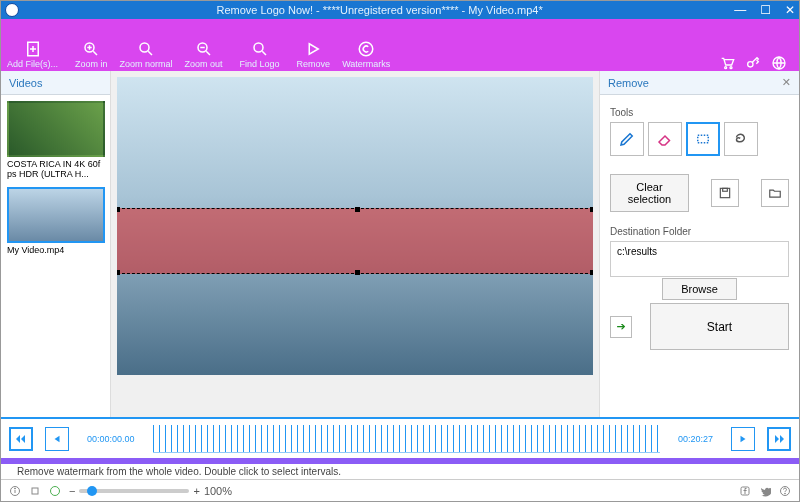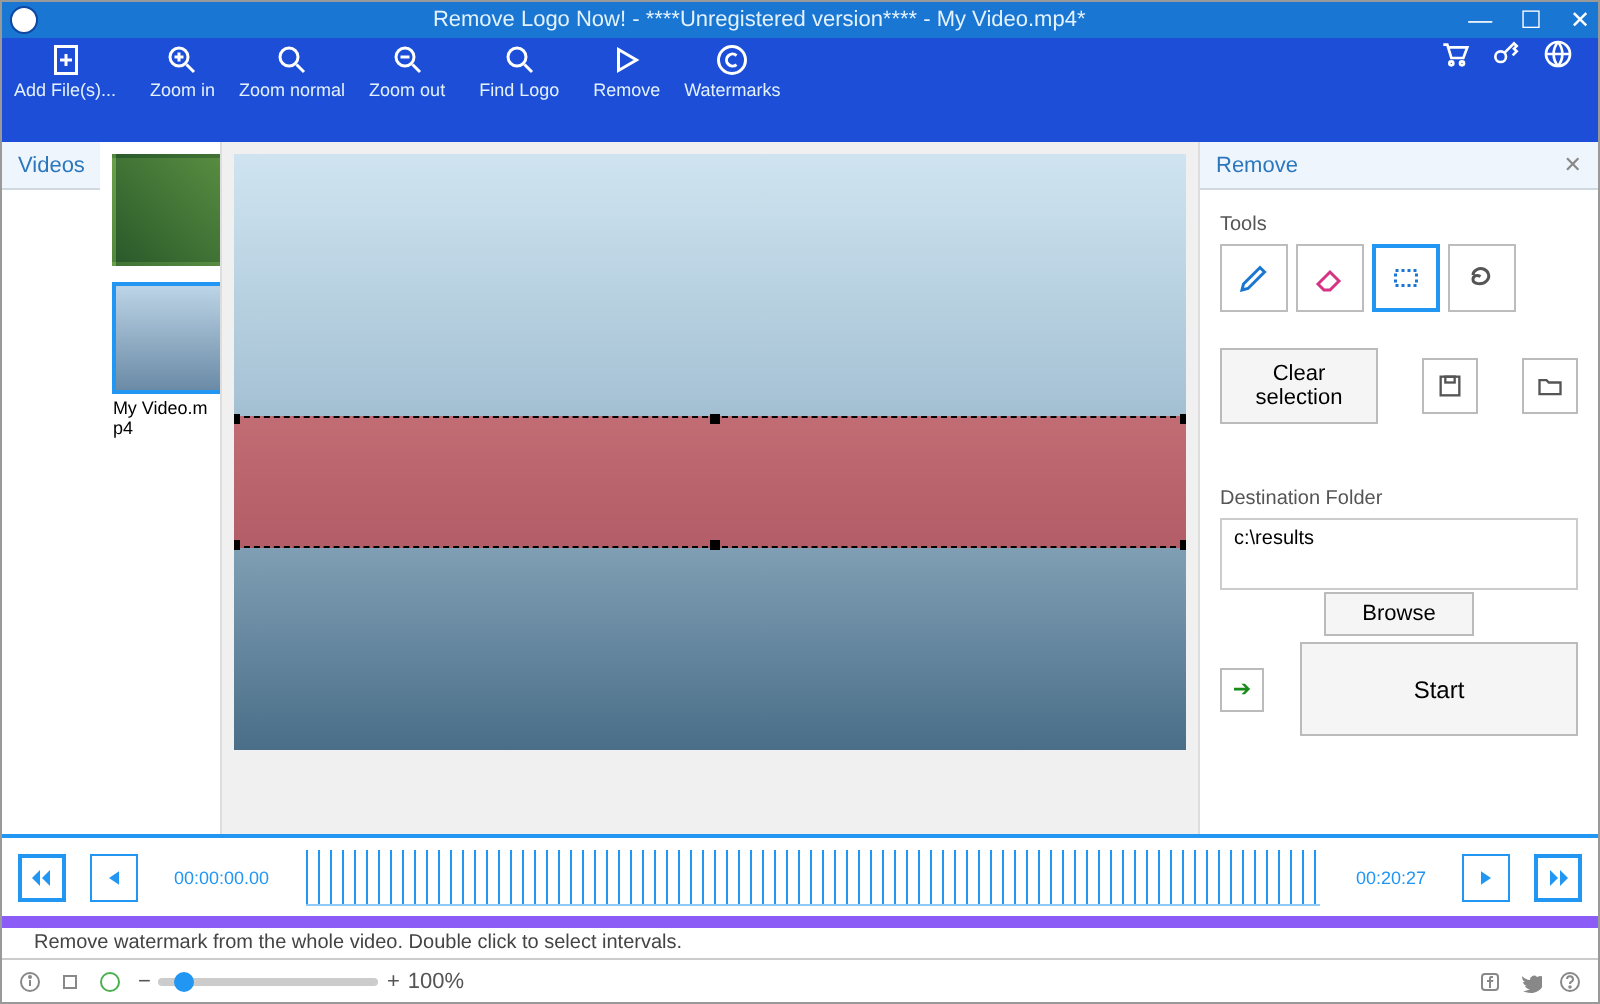--- a/index.html
+++ b/index.html
@@ -2,30 +2,30 @@
 <html><head>
 <meta charset="utf-8">
 <style>
 *{box-sizing:border-box;margin:0;padding:0;font-family:"Segoe UI",Arial,sans-serif;font-size:11px}
 body{width:800px;height:502px;background:#fff;overflow:hidden;display:flex;flex-direction:column;border:1px solid #999}
 .titlebar{height:18px;background:#1976d2;display:flex;align-items:center;color:#fff;padding:0 4px}
 .titlebar .logo{width:14px;height:14px;border-radius:50%;background:#fff;margin-right:6px;border:1px solid #0d47a1}
 .titlebar .title{flex:1;text-align:center;font-size:11px;color:#e3f2fd}
 .winbtns{display:flex;gap:14px}
 .winbtns span{color:#fff;cursor:pointer;font-size:12px}
-.toolbar{height:52px;background:#1d4ed8;display:flex;align-items:flex-start}
+.toolbar{height:52px;background:#d946ef;display:flex;align-items:flex-end}
 .tbtn{display:flex;flex-direction:column;align-items:center;justify-content:center;padding:2px 6px;color:#fff;min-width:34px;cursor:pointer}
 .tbtn svg{width:18px;height:18px}
 .tbtn .lbl{font-size:9px;line-height:9px;text-align:center;margin-top:2px;color:#e3f2fd}
 .sep{width:1px;background:rgba(255,255,255,.35);margin:6px 2px}
 .toolbar-spacer{flex:1}
 .toolbar-right{display:flex;align-items:center;gap:10px;padding-right:12px;color:#fff}
 .toolbar-right svg{width:16px;height:16px}
 .main{flex:1;display:flex;min-height:0}
-.left{width:110px;border-right:1px solid #ddd;display:flex;}
+.left{width:110px;border-right:1px solid #ddd;display:flex;flex-direction:column}
 .panel-head{height:24px;background:#eef5fc;display:flex;align-items:center;padding:0 8px;color:#2a77bd;font-size:12px;border-bottom:1px solid #d0d8e0;justify-content:space-between}
 .panel-head .x{color:#888;cursor:pointer}
 .thumbs{padding:6px;overflow:auto}
 .thumb{margin-bottom:8px}
 .thumb .img{width:98px;height:56px;background:#3a5a3a;border:2px solid transparent}
 .thumb.sel .img{border-color:#2196f3}
 .thumb .cap{font-size:9px;margin-top:2px;line-height:10px;word-break:break-all}
 .center{flex:1;display:flex;flex-direction:column;background:#f0f0f0}
 .canvas{flex:1;margin:6px;background:linear-gradient(#cfe4f0 0%,#a8c4d6 40%,#4a6e88 100%);position:relative;overflow:hidden}
 .selection{position:absolute;left:0;right:0;top:44%;height:22%;background:rgba(220,40,40,.55);border-top:1px dashed #000;border-bottom:1px dashed #000}
@@ -148,20 +148,21 @@
 
 <div class="main">
 
   <div class="left">
     <div class="panel-head">
       <span>Videos</span>
     </div>
     <div class="thumbs">
       <div class="thumb">
         <div class="img" style="background:linear-gradient(45deg,#2a5a2a,#6aa04a)"></div>
+        <div class="cap">COSTA RICA IN 4K 60fps HDR (ULTRA H...</div>
       </div>
       <div class="thumb sel">
         <div class="img" style="background:linear-gradient(#bcd4e6,#6a8aa6)"></div>
         <div class="cap">My Video.mp4</div>
       </div>
     </div>
   </div>
 
   <div class="center">
     <div class="canvas">
@@ -213,21 +214,21 @@
               <rect x="4" y="4" width="16" height="16"></rect>
               <rect x="8" y="4" width="8" height="5"></rect>
             </svg>
           </div>
         <div class="iconbtn">
             <svg width="14" height="14" viewBox="0 0 24 24" fill="none" stroke="#555" stroke-width="2">
               <path d="M3 7h6l2 2h10v10H3z"></path>
             </svg>
           </div>
       </div>
-      <div class="tools-lbl" style="margin-top:32px">Destination Folder</div>
+      <div class="tools-lbl" style="margin-top:14px">Destination Folder</div>
       <div class="destbox">c:\results</div>
       <div style="text-align:center;margin-top:6px"><span class="btn" style="padding:4px 18px">Browse</span></div>
       <div class="startbtn">
         <div class="arrow">➔</div>
         <div class="btn">Start</div>
       </div>
     </div>
   </div>
 </div>
 

